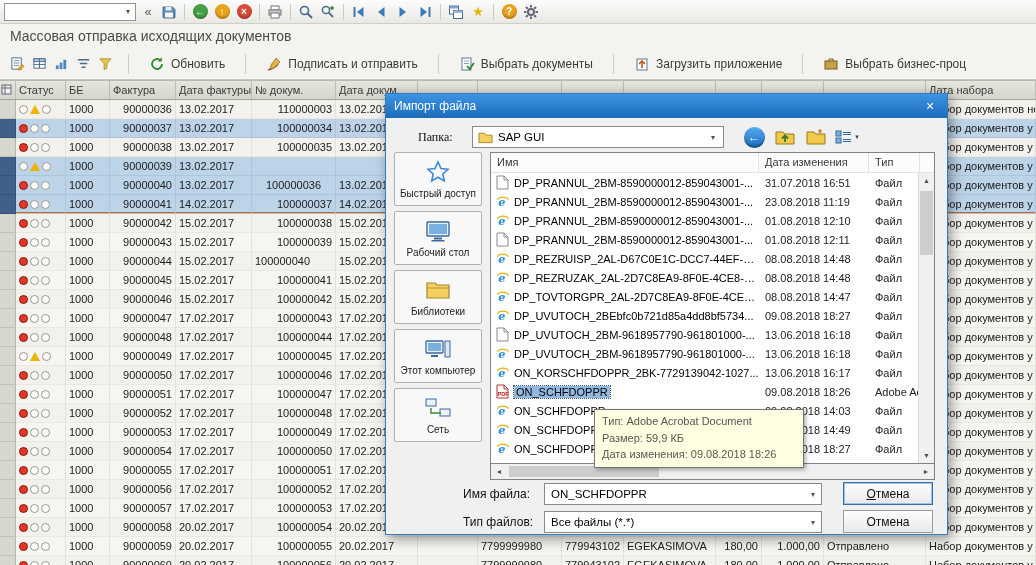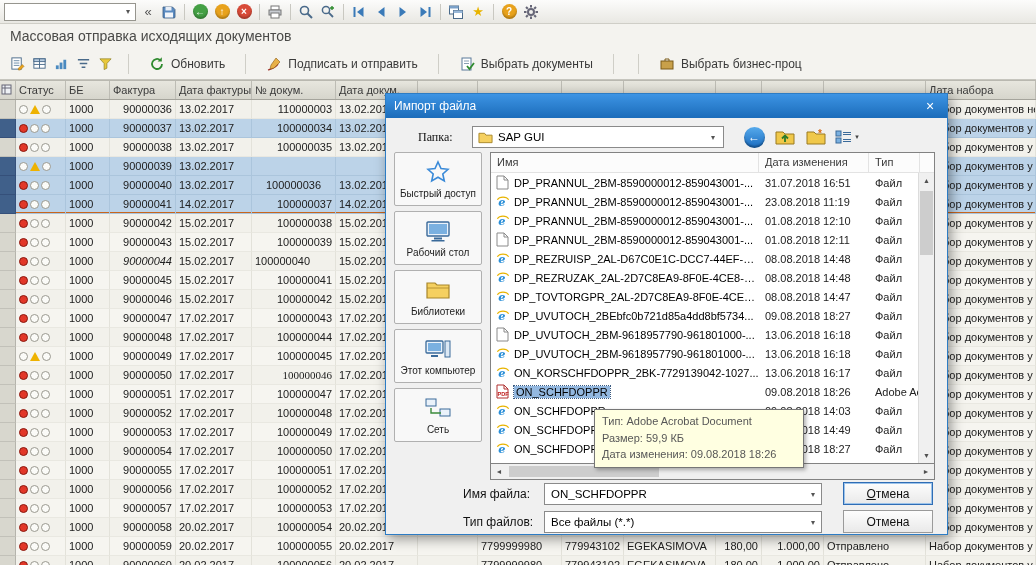--- a/index.html
+++ b/index.html
@@ -307,20 +307,30 @@
           <svg width="16" height="16" viewBox="0 0 16 16">
             <rect x="3" y="2" width="9" height="12" fill="#fff" stroke="#5a7a9a"></rect>
             <line x1="5" y1="5" x2="10" y2="5" stroke="#8aa0b4"></line>
             <line x1="5" y1="7.5" x2="10" y2="7.5" stroke="#8aa0b4"></line>
             <path d="M8 10l2.5 3L15 7" fill="none" stroke="#2e8a2e" stroke-width="1.8"></path>
           </svg>
         </div>
         <div class="blabel">Выбрать документы</div>
       </div>
       <div class="asep"></div>
+      <div class="app-btn">
+        <div class="bicon">
+          <svg width="16" height="16" viewBox="0 0 16 16">
+            <rect x="3" y="3" width="10" height="11" fill="#fff" stroke="#5a7a9a"></rect>
+            <path d="M8 12V6" stroke="#c05a18" stroke-width="1.6"></path>
+            <path d="M5 8l3-3 3 3" fill="none" stroke="#c05a18" stroke-width="1.6"></path>
+          </svg>
+        </div>
+        <div class="blabel">Загрузить приложение</div>
+      </div>
       <div class="asep"></div>
       <div class="app-btn">
         <div class="bicon">
           <svg width="16" height="16" viewBox="0 0 16 16">
             <rect x="2" y="5" width="12" height="8" fill="#c8a04a" stroke="#7a5a18"></rect>
             <path d="M6 5V3h4v2" fill="none" stroke="#7a5a18"></path>
           </svg>
         </div>
         <div class="blabel">Выбрать бизнес-проц</div>
       </div>
@@ -518,21 +528,21 @@
           <div class="td" style="width: 110px;">Набор документов у</div>
         </div>
         <div class="t-row">
           <div class="td selcell" style="width: 16px;"></div>
           <div class="td status-cell" style="width: 50px;">
             <span class="led on-red"></span>
             <span class="led"></span>
             <span class="led"></span>
           </div>
           <div class="td" style="width: 44px;">1000</div>
-          <div class="td" style="text-align: right; width: 66px; font-style: italic;">90000044</div>
+          <div class="td" style="text-align: right; width: 66px;">90000044</div>
           <div class="td" style="width: 76px;">15.02.2017</div>
           <div class="td" style="width: 84px;">100000040</div>
           <div class="td" style="width: 82px;">15.02.2017</div>
           <div class="td" style="width: 60px;"></div>
           <div class="td" style="width: 84px;"></div>
           <div class="td" style="width: 62px;"></div>
           <div class="td" style="width: 92px;"></div>
           <div class="td" style="text-align: right; width: 46px;"></div>
           <div class="td" style="text-align: right; width: 62px;"></div>
           <div class="td" style="width: 102px;"></div>
@@ -646,21 +656,21 @@
         <div class="t-row">
           <div class="td selcell" style="width: 16px;"></div>
           <div class="td status-cell" style="width: 50px;">
             <span class="led on-red"></span>
             <span class="led"></span>
             <span class="led"></span>
           </div>
           <div class="td" style="width: 44px;">1000</div>
           <div class="td" style="text-align: right; width: 66px;">90000050</div>
           <div class="td" style="width: 76px;">17.02.2017</div>
-          <div class="td" style="text-align: right; width: 84px; font-family: Liberation Serif, serif;">100000046</div>
+          <div class="td" style="text-align: right; width: 84px;">100000046</div>
           <div class="td" style="width: 82px;">17.02.2017</div>
           <div class="td" style="width: 60px;"></div>
           <div class="td" style="width: 84px;"></div>
           <div class="td" style="width: 62px;"></div>
           <div class="td" style="width: 92px;"></div>
           <div class="td" style="text-align: right; width: 46px;"></div>
           <div class="td" style="text-align: right; width: 62px;"></div>
           <div class="td" style="width: 102px;"></div>
           <div class="td" style="width: 110px;">Набор документов у</div>
         </div>

